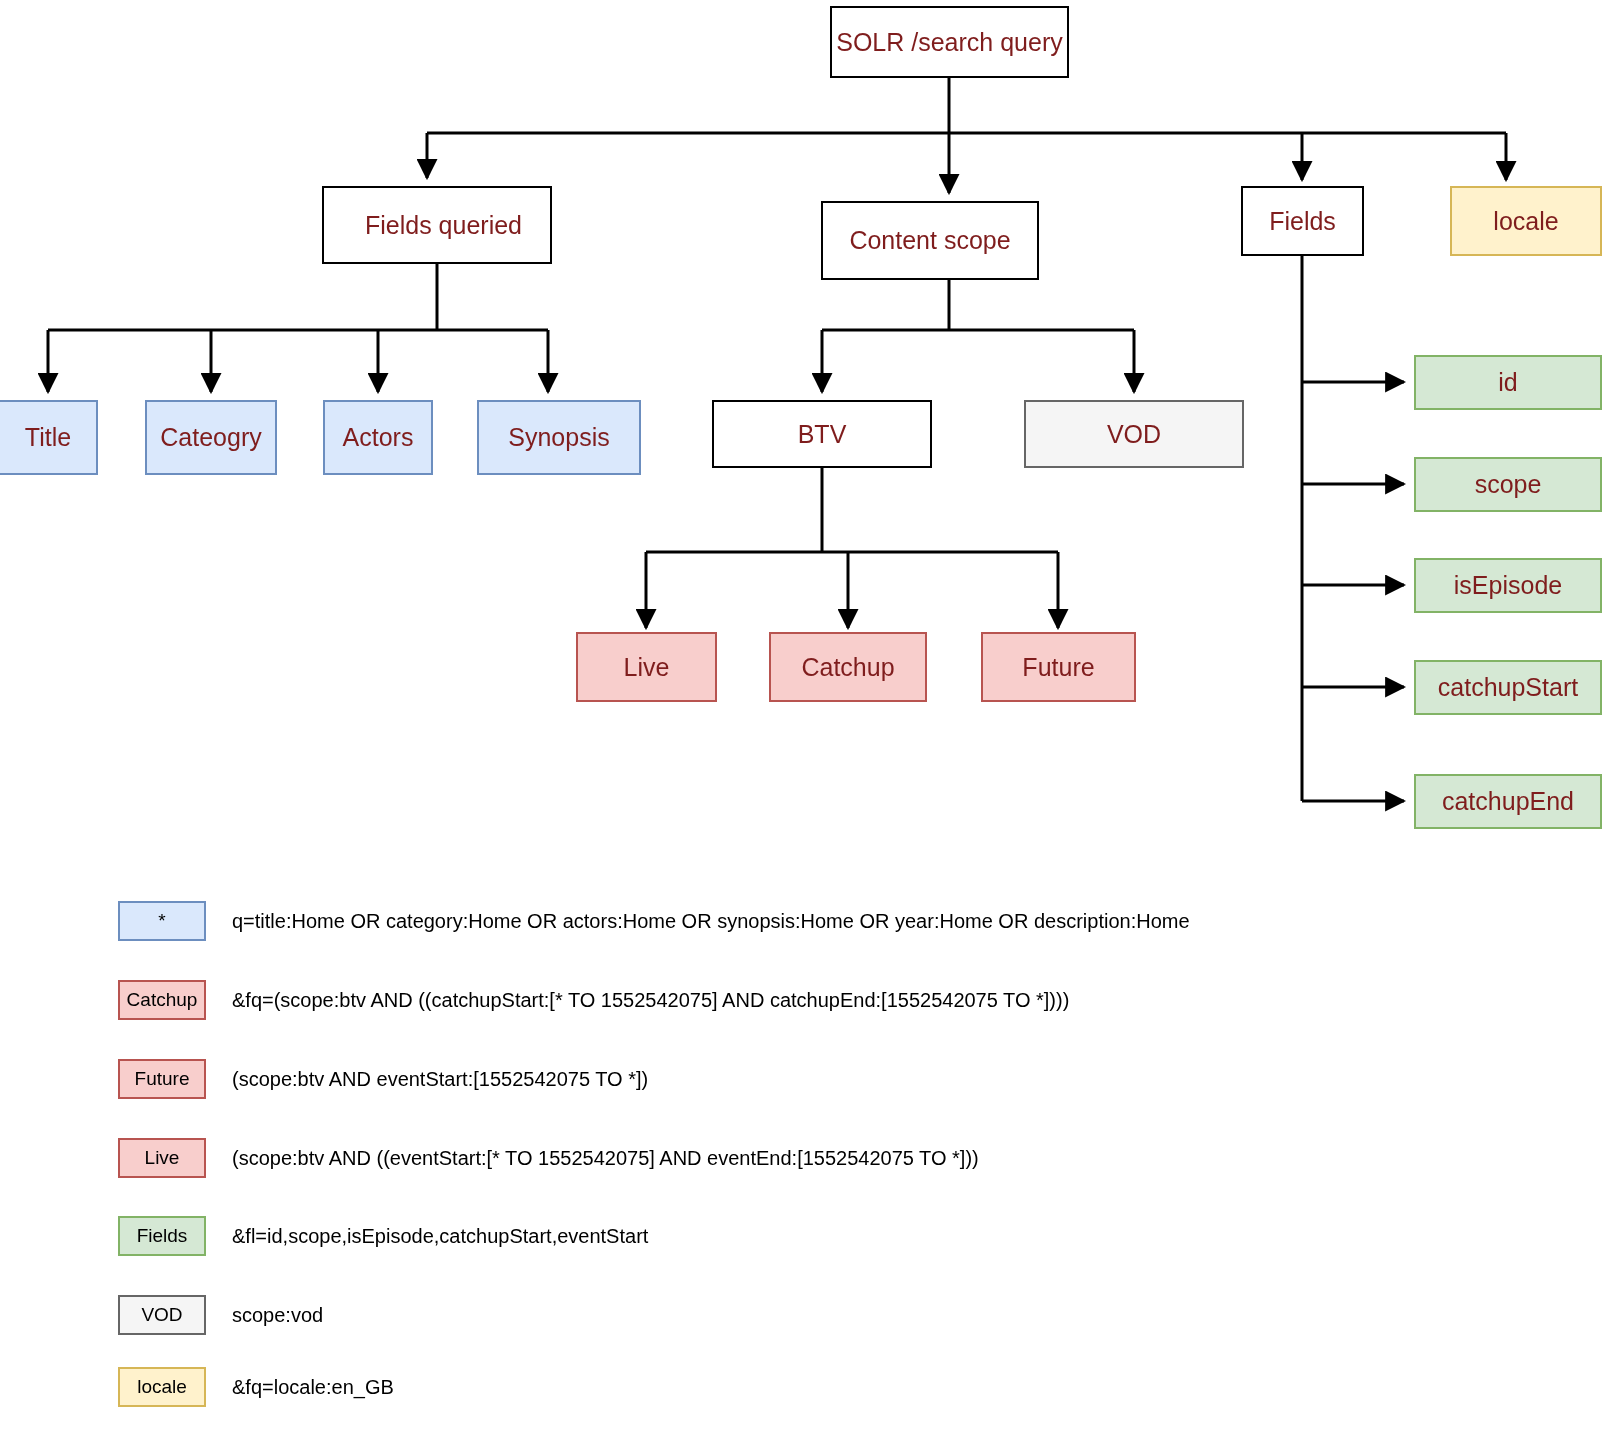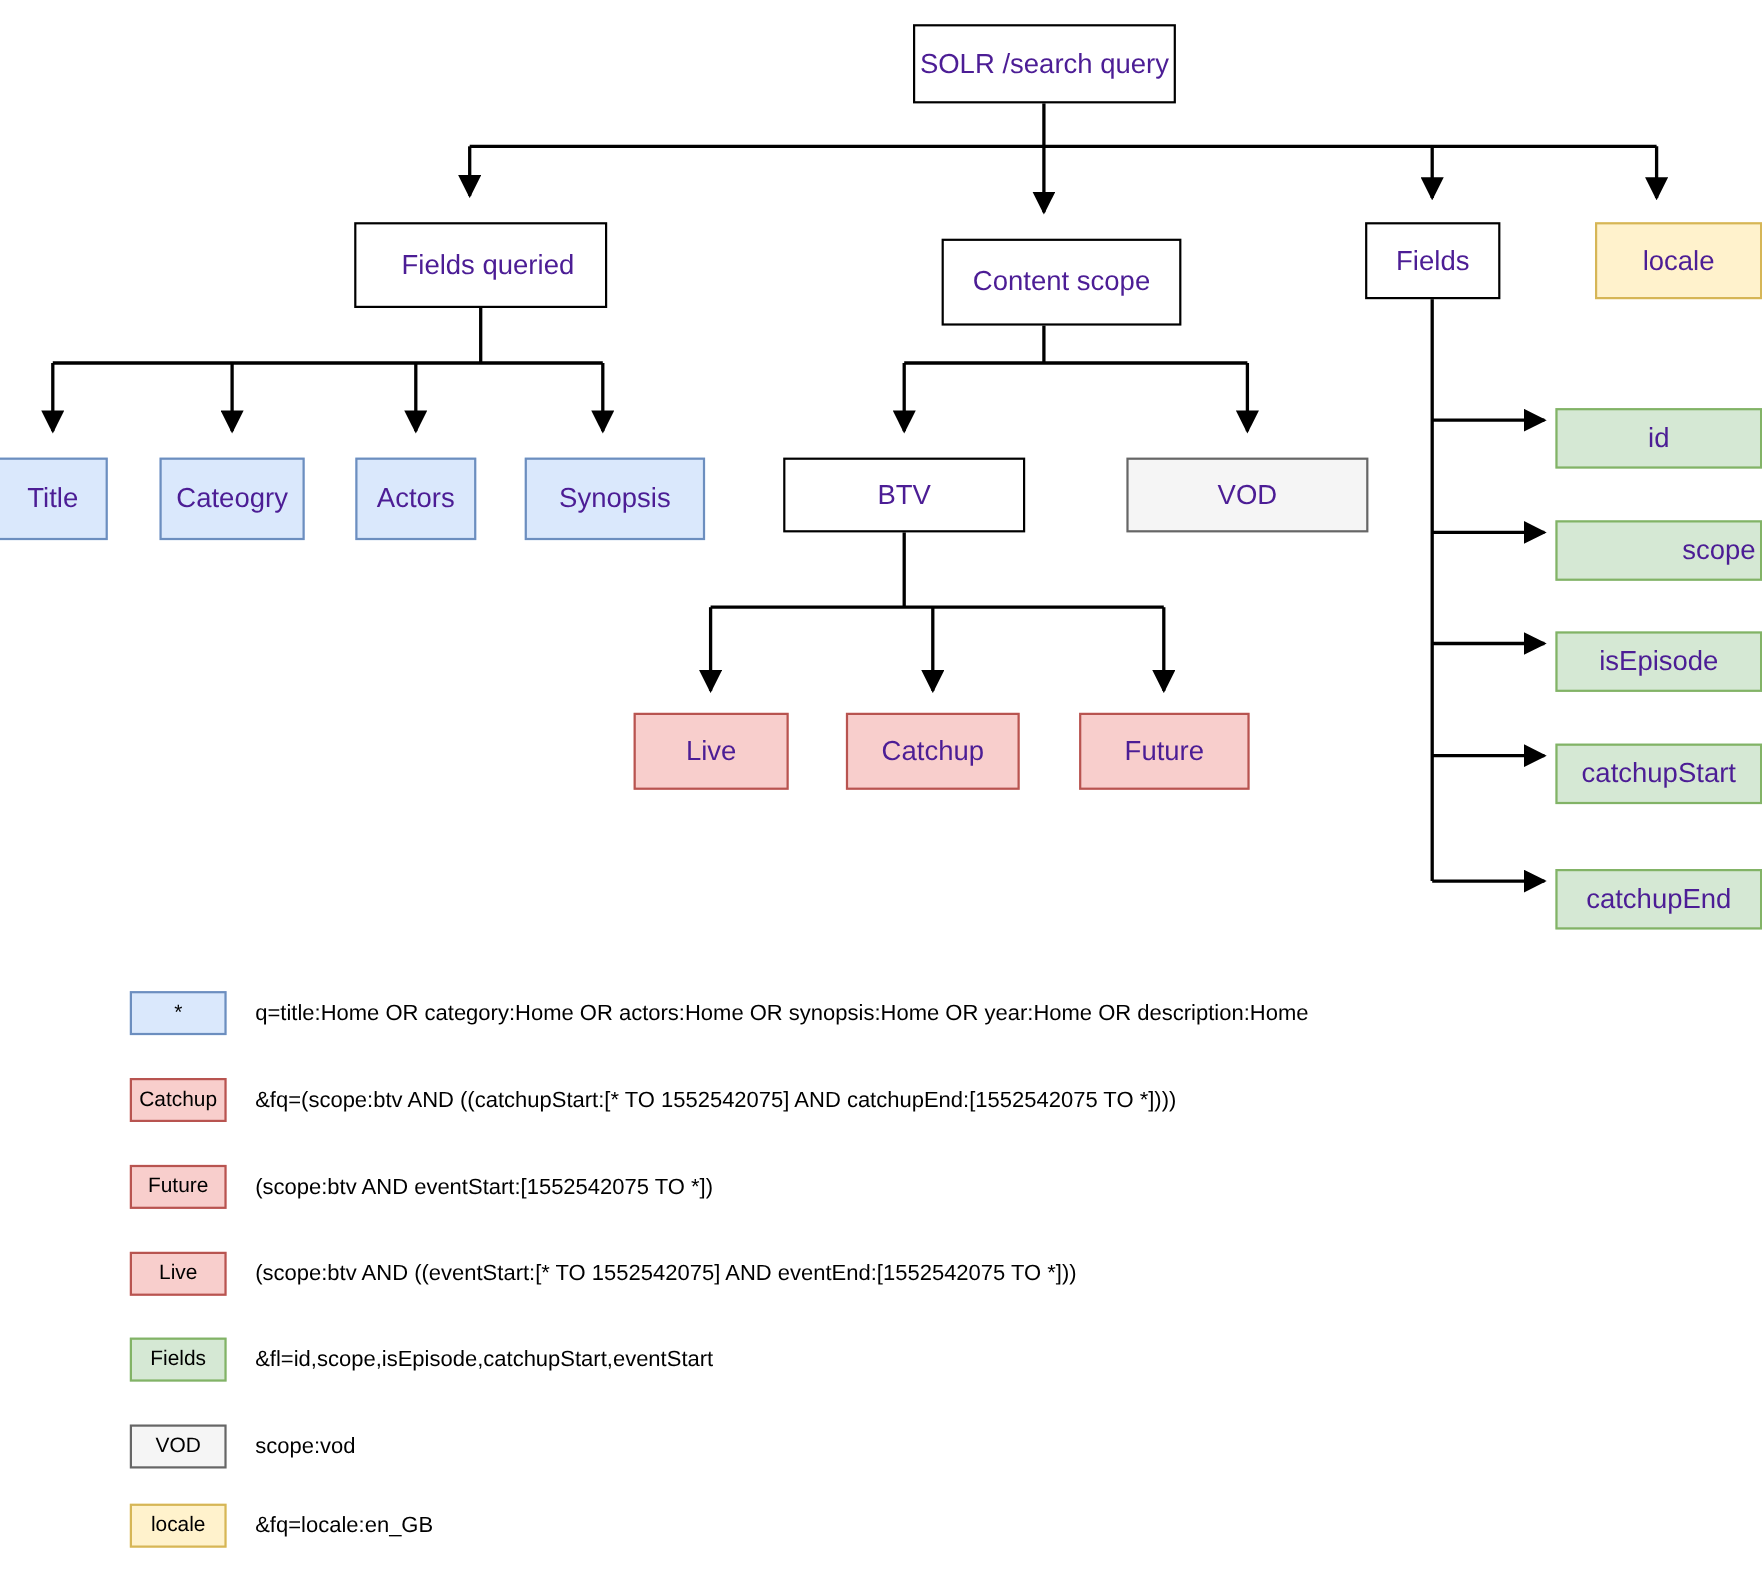--- a/index.html
+++ b/index.html
@@ -28,25 +28,24 @@
   }
   .node {
     position: absolute;
     box-sizing: border-box;
     display: flex;
     align-items: center;
     justify-content: center;
     text-align: center;
     font-size: 25px;
     line-height: 1.15;
-    color: #4c1d95;
+    color: #7f1d1d;
     background: #ffffff;
     border: 2px solid #000000;
     padding: 2px 4px;
-    margin-top: 16px;
   }
   .node.plain   { background:#ffffff; border-color:#000000; border-width:2px; }
   .node.blue    { background:#dae8fc; border-color:#6c8ebf; border-width:2px; }
   .node.red     { background:#f8cecc; border-color:#b85450; border-width:2px; }
   .node.green   { background:#d5e8d4; border-color:#82b366; border-width:2px; }
   .node.yellow  { background:#fff2cc; border-color:#d6b656; border-width:2px; }
   .node.grey    { background:#f5f5f5; border-color:#666666; border-width:2px; }
 
   .legend-row {
     position: absolute;
@@ -128,21 +127,21 @@
     </g>
   </svg>
 
   <div class="node plain" style="left:830px; top:6px; width:239px; height:72px;">
     <span>SOLR /search query</span>
   </div>
 
   <div class="node plain" style="left:322px; top:186px; width:230px; height:78px;padding-left:17px;">
     <span>Fields queried</span>
   </div>
-  <div class="node plain" style="left:856px; top:201px; width:218px; height:79px;">
+  <div class="node plain" style="left:821px; top:201px; width:218px; height:79px;">
     <span>Content scope</span>
   </div>
   <div class="node plain" style="left:1241px; top:186px; width:123px; height:70px;">
     <span>Fields</span>
   </div>
   <div class="node yellow" style="left:1450px; top:186px; width:152px; height:70px;">
     <span>locale</span>
   </div>
 
   <div class="node blue" style="left:-2px; top:400px; width:100px; height:75px;">
@@ -171,21 +170,21 @@
   <div class="node red" style="left:769px; top:632px; width:158px; height:70px;">
     <span>Catchup</span>
   </div>
   <div class="node red" style="left:981px; top:632px; width:155px; height:70px;">
     <span>Future</span>
   </div>
 
   <div class="node green" style="left:1414px; top:355px; width:188px; height:55px;">
     <span>id</span>
   </div>
-  <div class="node green" style="left:1414px; top:457px; width:188px; height:55px;justify-content:flex-end;">
+  <div class="node green" style="left:1414px; top:457px; width:188px; height:55px;">
     <span>scope</span>
   </div>
   <div class="node green" style="left:1414px; top:558px; width:188px; height:55px;">
     <span>isEpisode</span>
   </div>
   <div class="node green" style="left:1414px; top:660px; width:188px; height:55px;">
     <span>catchupStart</span>
   </div>
   <div class="node green" style="left:1414px; top:774px; width:188px; height:55px;">
     <span>catchupEnd</span>

